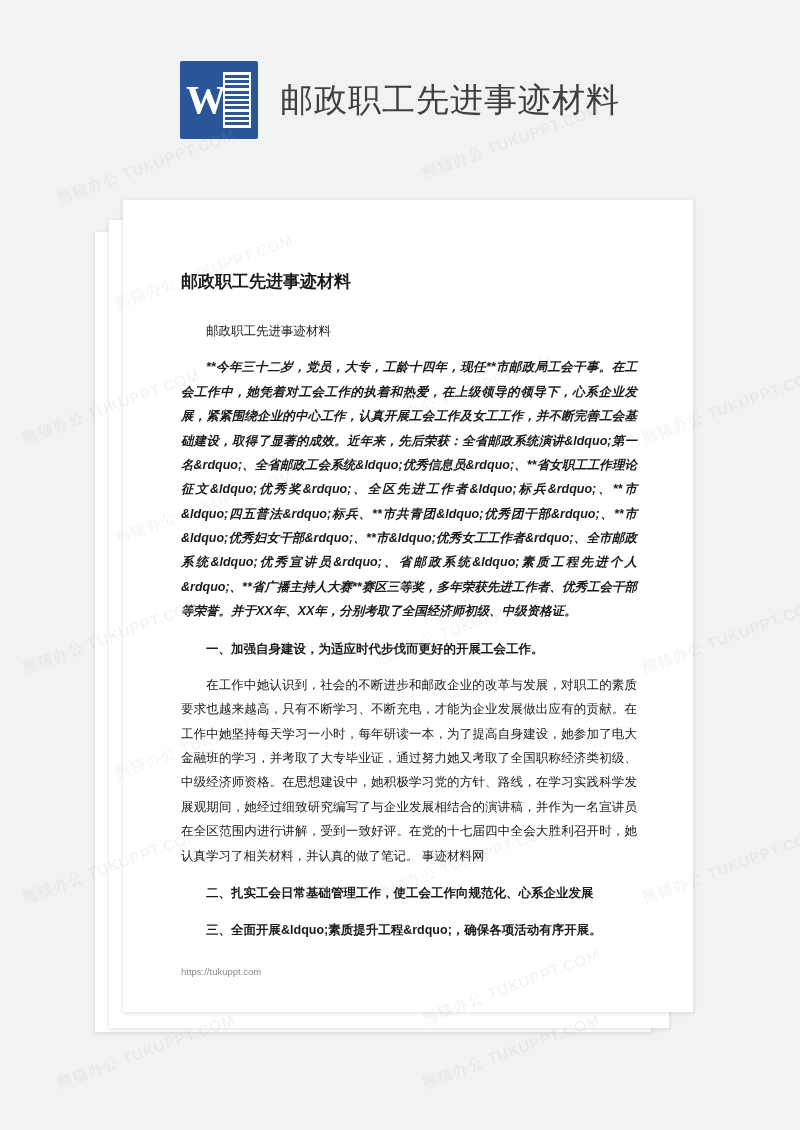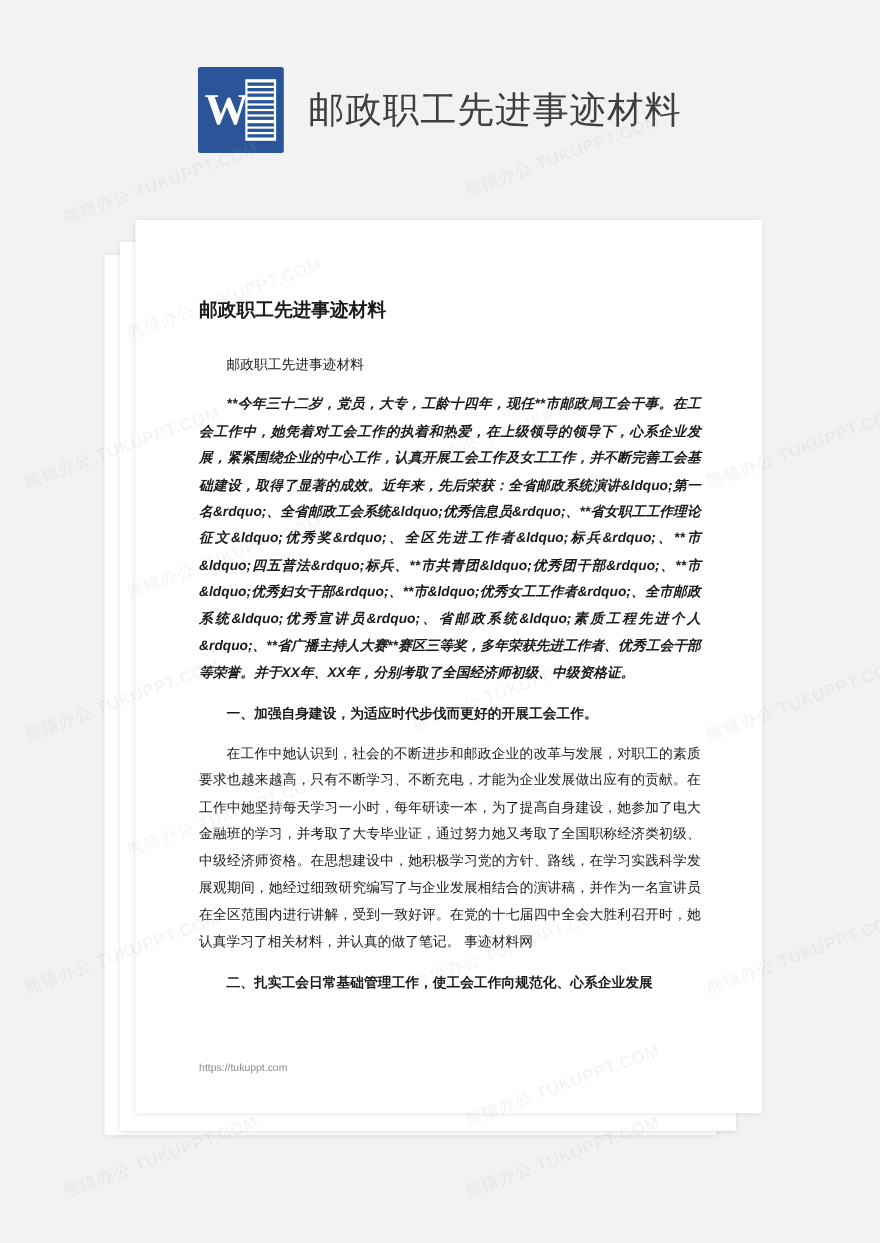--- a/index.html
+++ b/index.html
@@ -203,20 +203,21 @@
     <div class="wm onpage" style="left:250px; top:450px;">熊猫办公 TUKUPPT.COM</div>
     <div class="wm onpage" style="left:250px; top:685px;">熊猫办公 TUKUPPT.COM</div>
 
     <div class="page-body">
       <h1 class="page-heading">邮政职工先进事迹材料</h1>
       <p class="para">邮政职工先进事迹材料</p>
       <p class="para bold">**今年三十二岁，党员，大专，工龄十四年，现任**市邮政局工会干事。在工会工作中，她凭着对工会工作的执着和热爱，在上级领导的领导下，心系企业发展，紧紧围绕企业的中心工作，认真开展工会工作及女工工作，并不断完善工会基础建设，取得了显著的成效。近年来，先后荣获：全省邮政系统演讲&amp;ldquo;第一名&amp;rdquo;、全省邮政工会系统&amp;ldquo;优秀信息员&amp;rdquo;、**省女职工工作理论征文&amp;ldquo;优秀奖&amp;rdquo;、全区先进工作者&amp;ldquo;标兵&amp;rdquo;、**市&amp;ldquo;四五普法&amp;rdquo;标兵、**市共青团&amp;ldquo;优秀团干部&amp;rdquo;、**市&amp;ldquo;优秀妇女干部&amp;rdquo;、**市&amp;ldquo;优秀女工工作者&amp;rdquo;、全市邮政系统&amp;ldquo;优秀宣讲员&amp;rdquo;、省邮政系统&amp;ldquo;素质工程先进个人&amp;rdquo;、**省广播主持人大赛**赛区三等奖，多年荣获先进工作者、优秀工会干部等荣誉。并于XX年、XX年，分别考取了全国经济师初级、中级资格证。</p>
       <p class="para sub">一、加强自身建设，为适应时代步伐而更好的开展工会工作。</p>
       <p class="para">在工作中她认识到，社会的不断进步和邮政企业的改革与发展，对职工的素质要求也越来越高，只有不断学习、不断充电，才能为企业发展做出应有的贡献。在工作中她坚持每天学习一小时，每年研读一本，为了提高自身建设，她参加了电大金融班的学习，并考取了大专毕业证，通过努力她又考取了全国职称经济类初级、中级经济师资格。在思想建设中，她积极学习党的方针、路线，在学习实践科学发展观期间，她经过细致研究编写了与企业发展相结合的演讲稿，并作为一名宣讲员在全区范围内进行讲解，受到一致好评。在党的十七届四中全会大胜利召开时，她认真学习了相关材料，并认真的做了笔记。 事迹材料网</p>
       <p class="para sub">二、扎实工会日常基础管理工作，使工会工作向规范化、心系企业发展</p>
+      <p class="para sub">三、全面开展&amp;ldquo;素质提升工程&amp;rdquo;，确保各项活动有序开展。</p>
     </div>
 
     <div class="footer-url">https://tukuppt.com</div>
   </div>
 </div>
 
 <div class="wm light" style="left:55px; top:190px;">熊猫办公 TUKUPPT.COM</div>
 <div class="wm light" style="left:420px; top:165px;">熊猫办公 TUKUPPT.COM</div>
 <div class="wm light" style="left:20px; top:430px;">熊猫办公 TUKUPPT.COM</div>
 <div class="wm light" style="left:20px; top:660px;">熊猫办公 TUKUPPT.COM</div>

